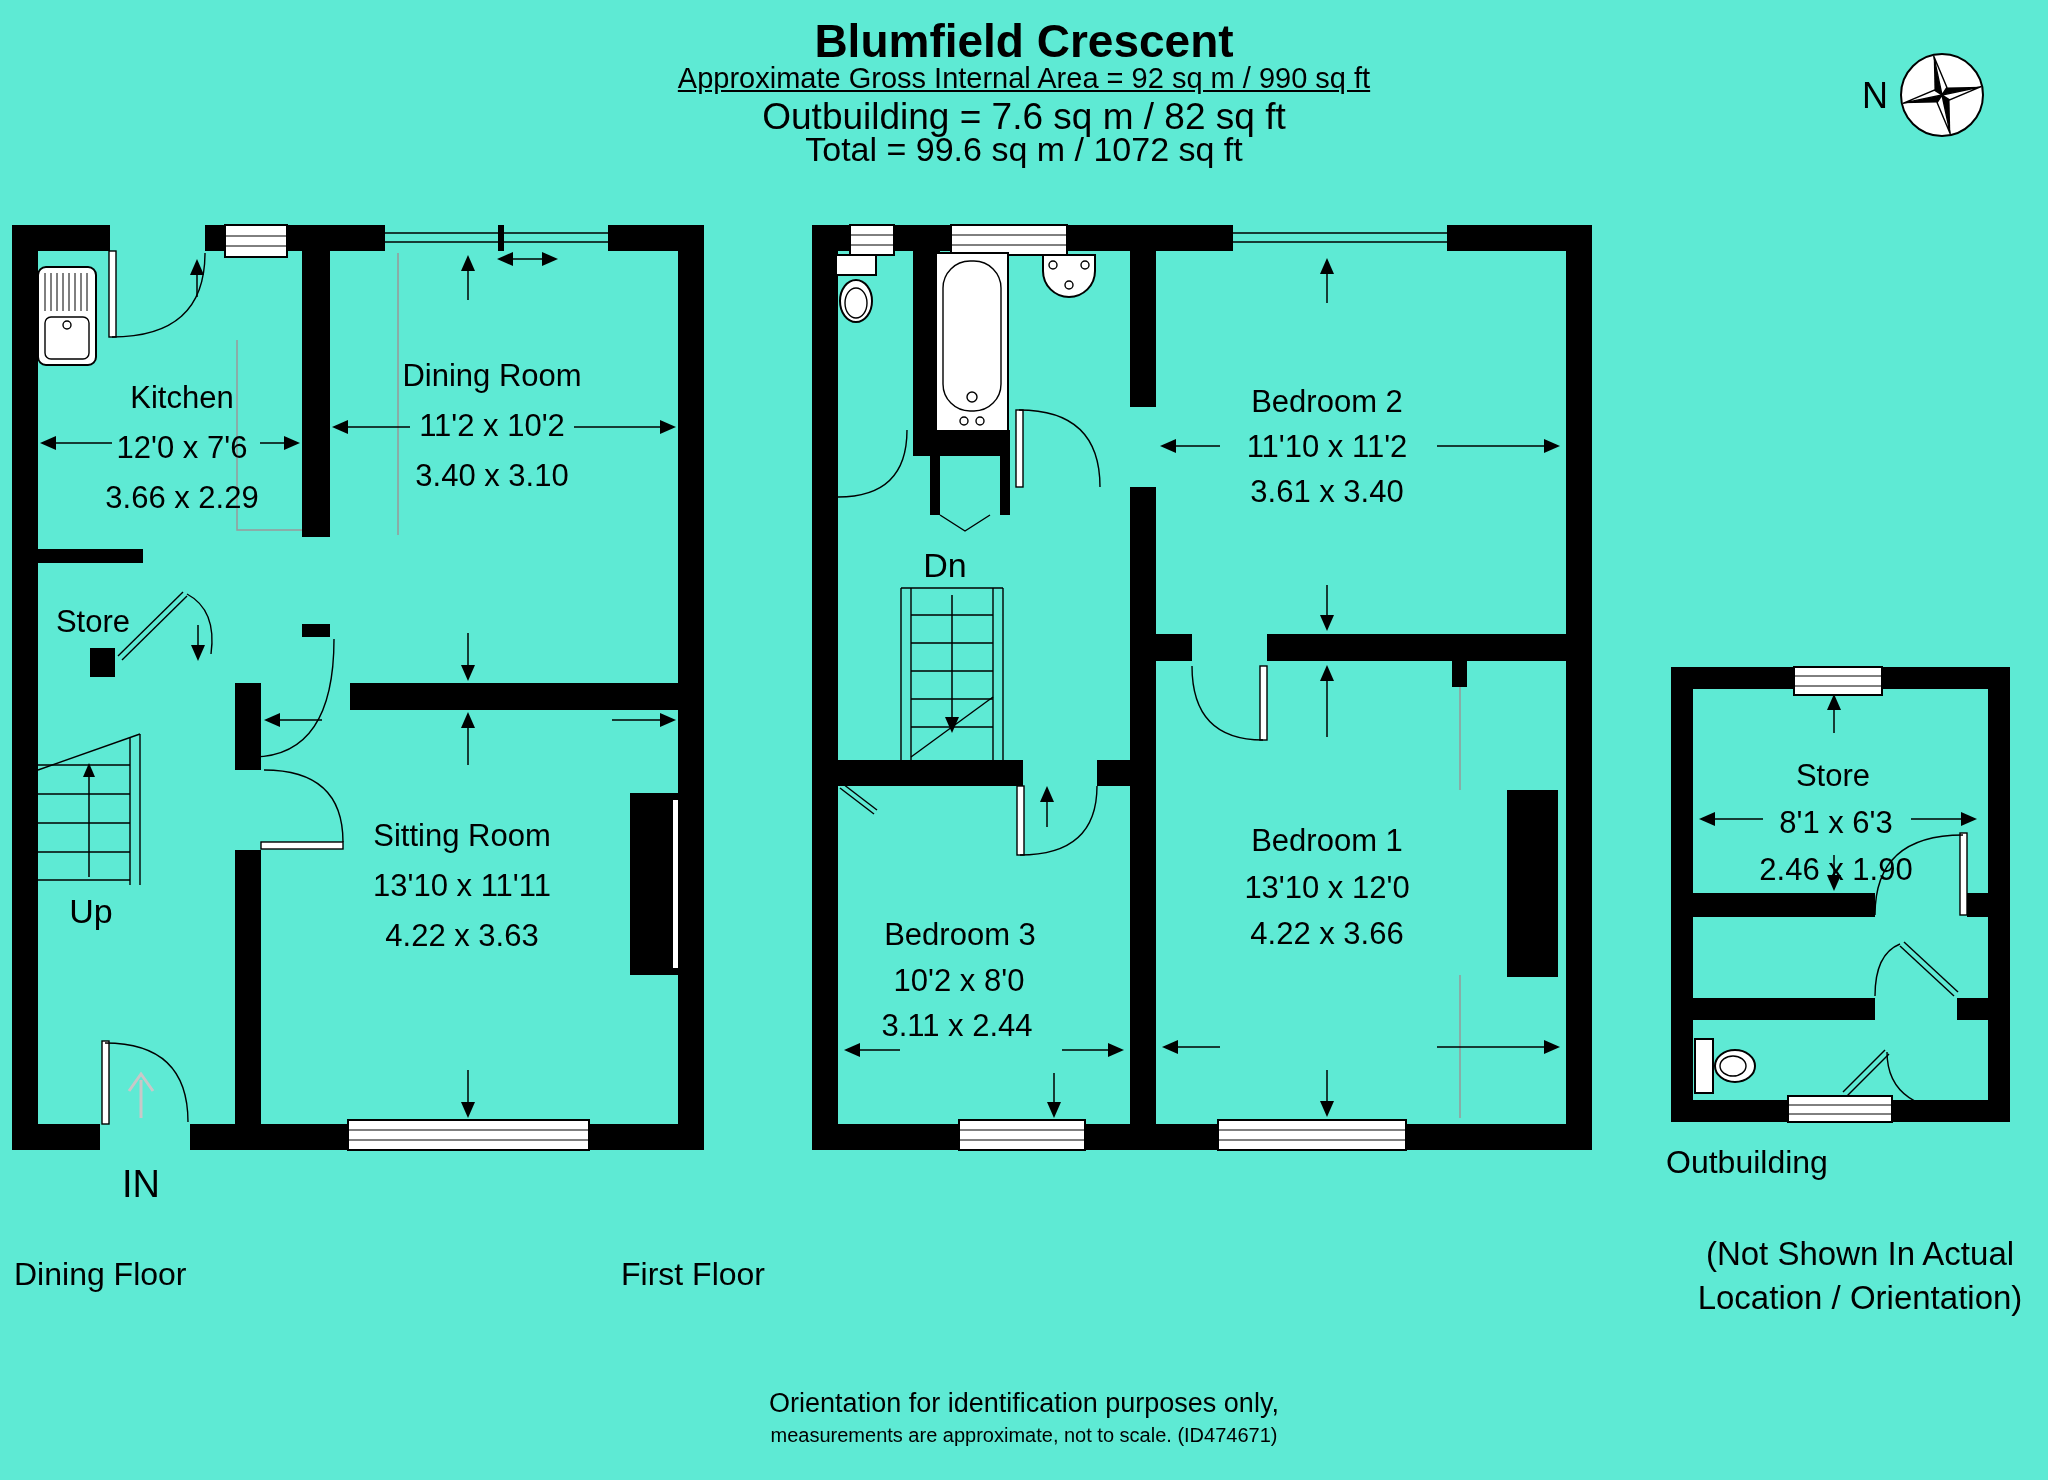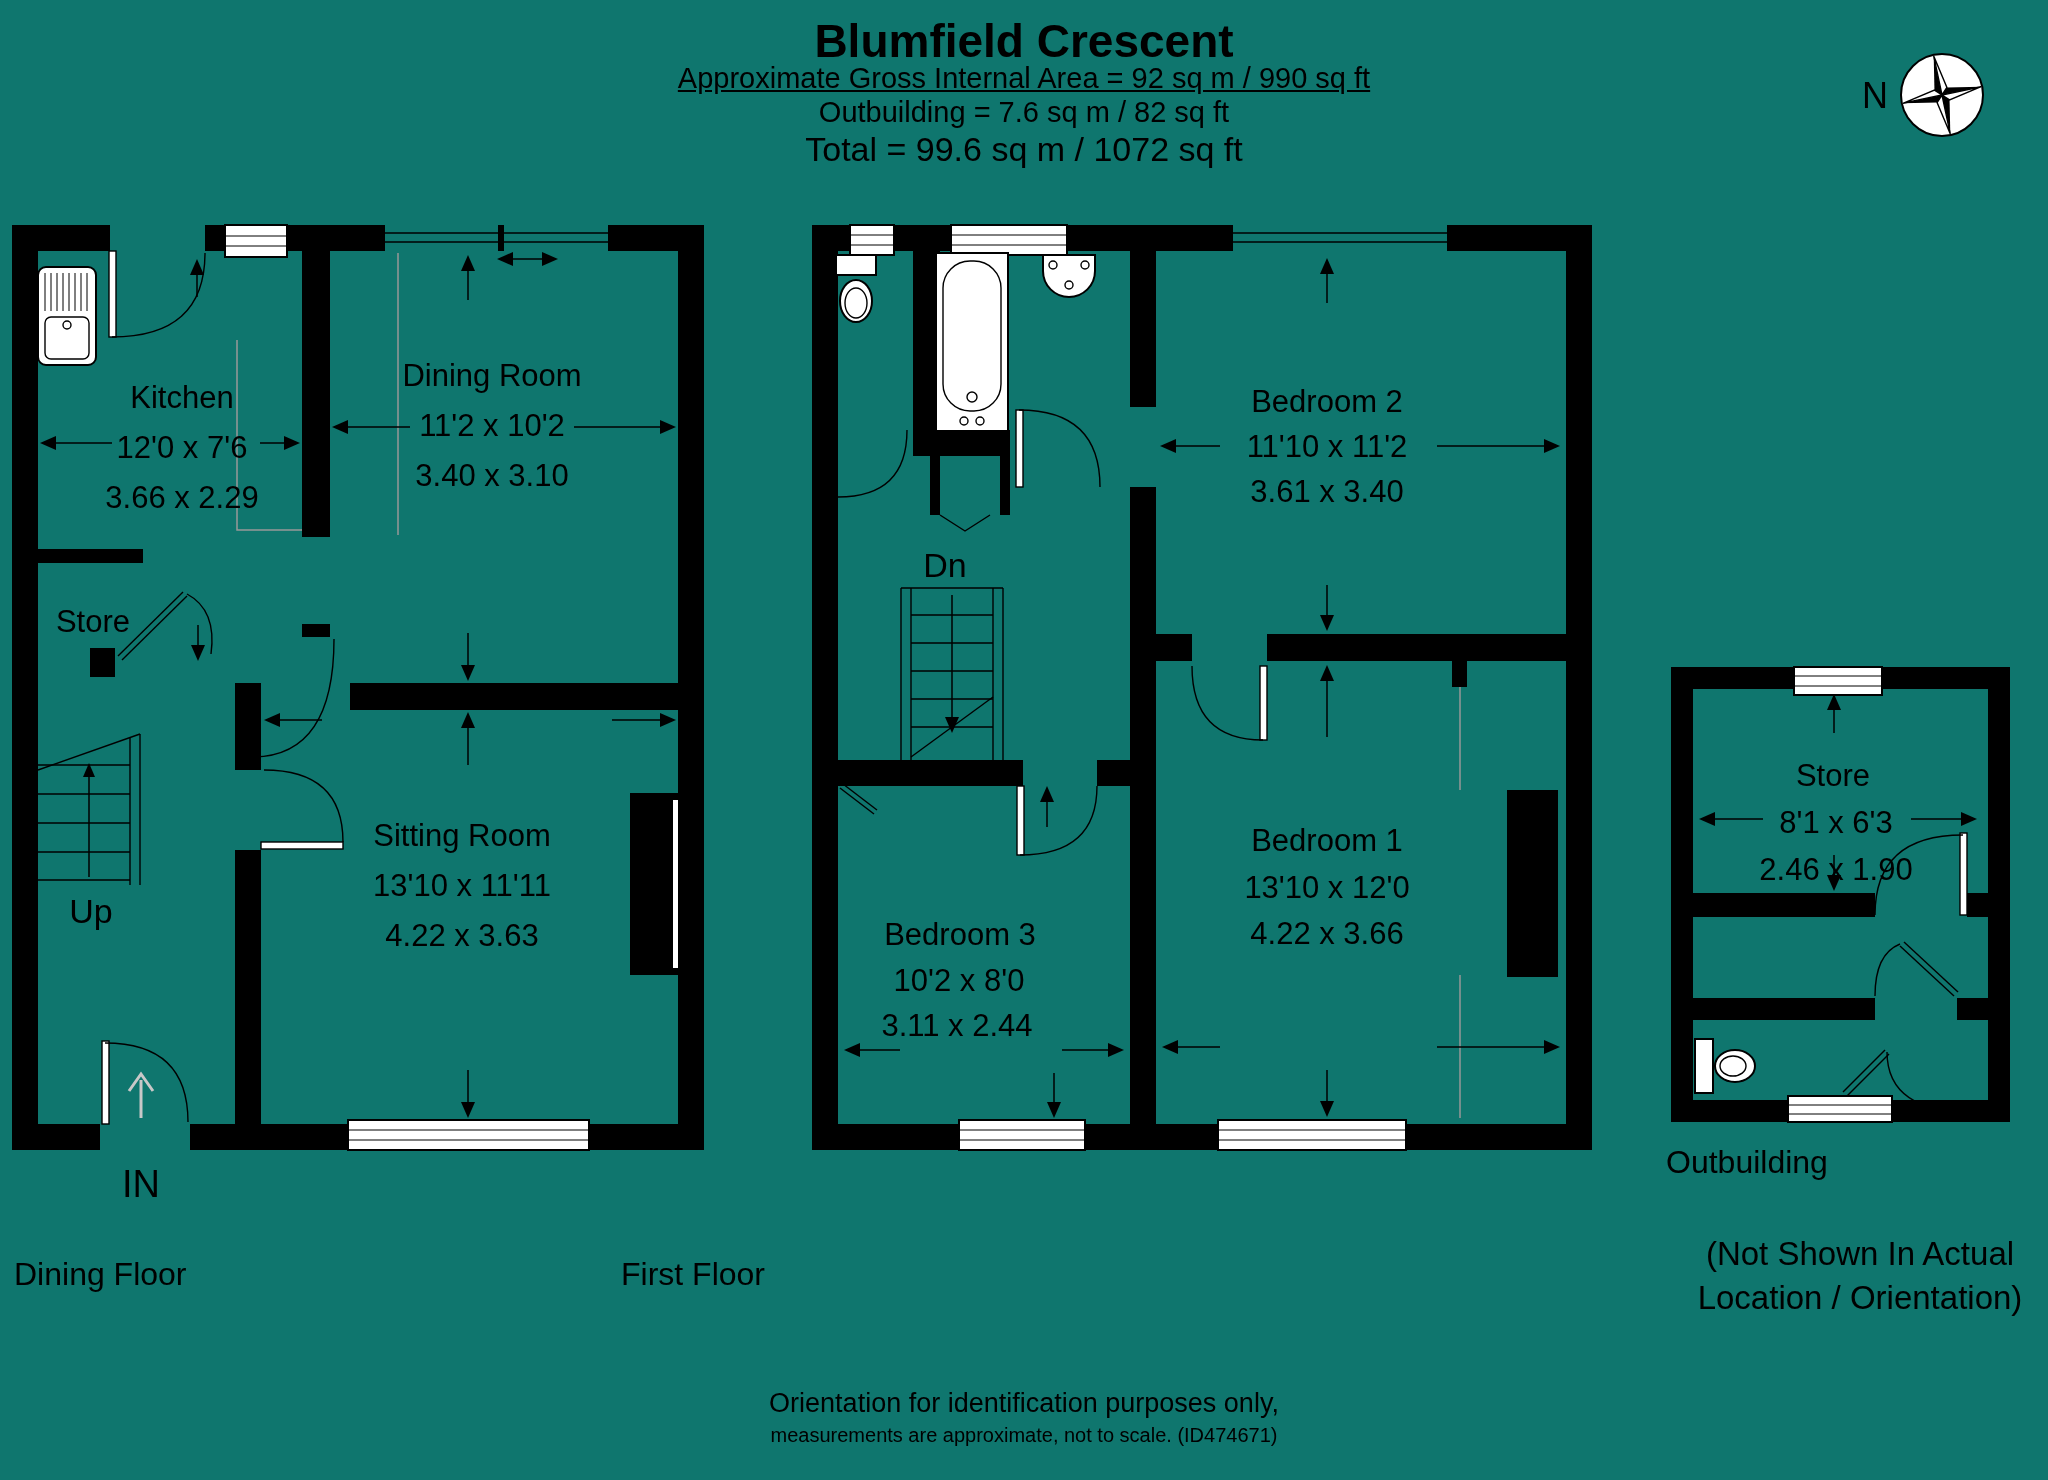--- a/index.html
+++ b/index.html
@@ -1,21 +1,21 @@
 <!DOCTYPE html>
 <html><head>
 <meta charset="utf-8">
 <style>
   html,body{margin:0;padding:0;background:#fff;}
-  .canvas{position:relative;width:2048px;height:1480px;background:#0f766e;overflow:hidden;
+  .canvas{position:relative;width:2048px;height:1480px;background:#5eead4;overflow:hidden;
           font-family:"Liberation Sans",sans-serif;color:#000;}
   .center{position:absolute;left:0;width:100%;text-align:center;}
   .title{top:14px;font-size:46px;font-weight:bold;}
   .sub1{top:62px;font-size:29px;text-decoration:underline;}
-  .sub2{top:96px;font-size:29px;}
+  .sub2{top:96px;font-size:37px;}
   .sub3{top:130px;font-size:34px;}
   .foot1{top:1388px;font-size:27px;}
   .foot2{top:1424px;font-size:20px;}
   .floorlabel{position:absolute;font-size:32px;font-weight:normal;white-space:nowrap;}
   .obcaption{position:absolute;left:1630px;top:1232px;width:460px;text-align:center;
              font-size:33px;line-height:44px;}
   svg{position:absolute;overflow:visible;}
   svg text{font-family:"Liberation Sans",sans-serif;fill:#000;}
   .rm{font-size:31px;text-anchor:middle;}
   .sm{font-size:34px;text-anchor:middle;}

